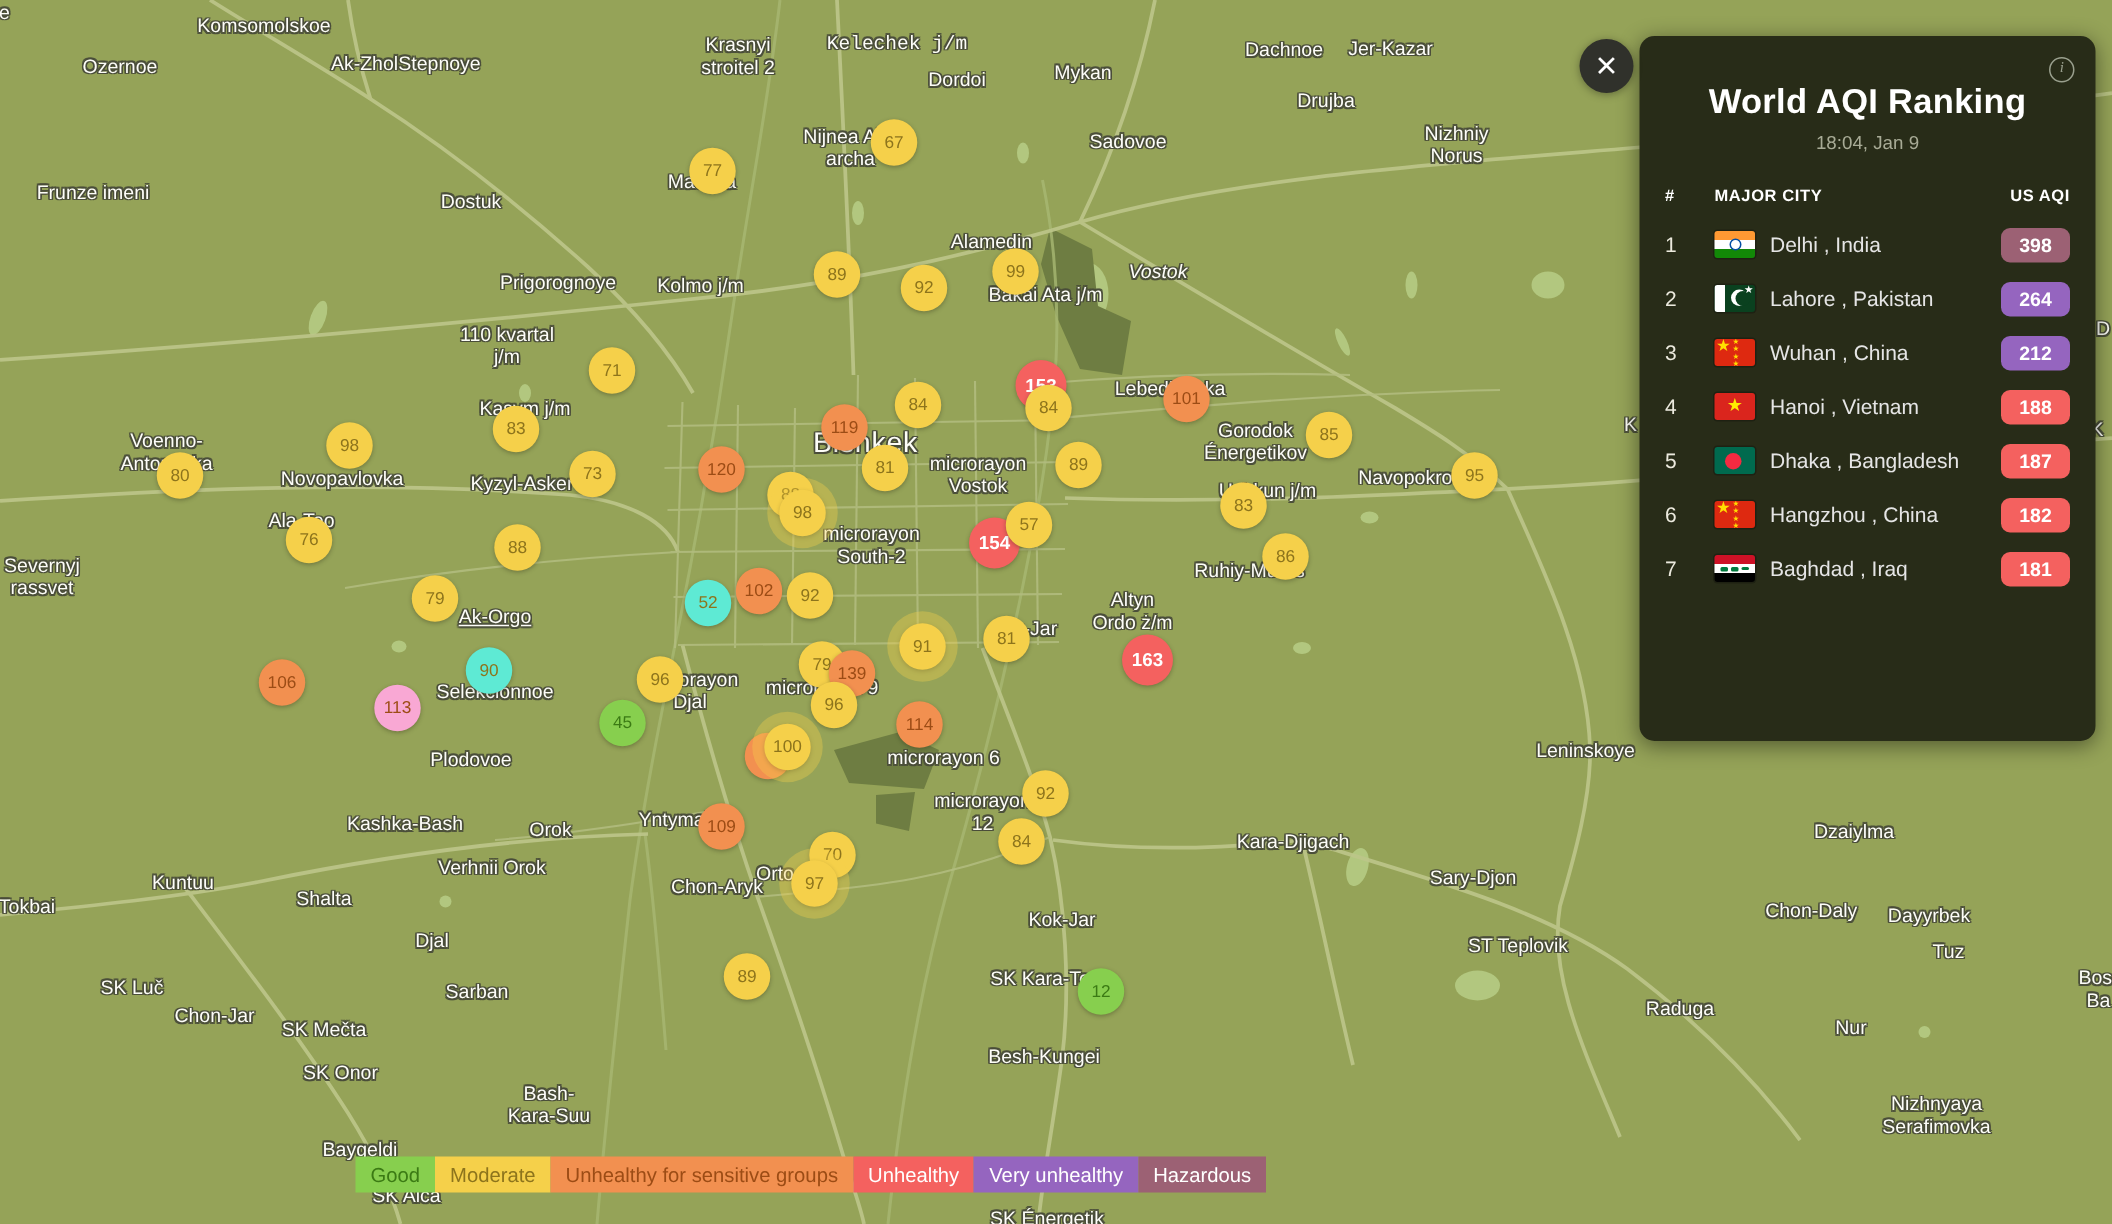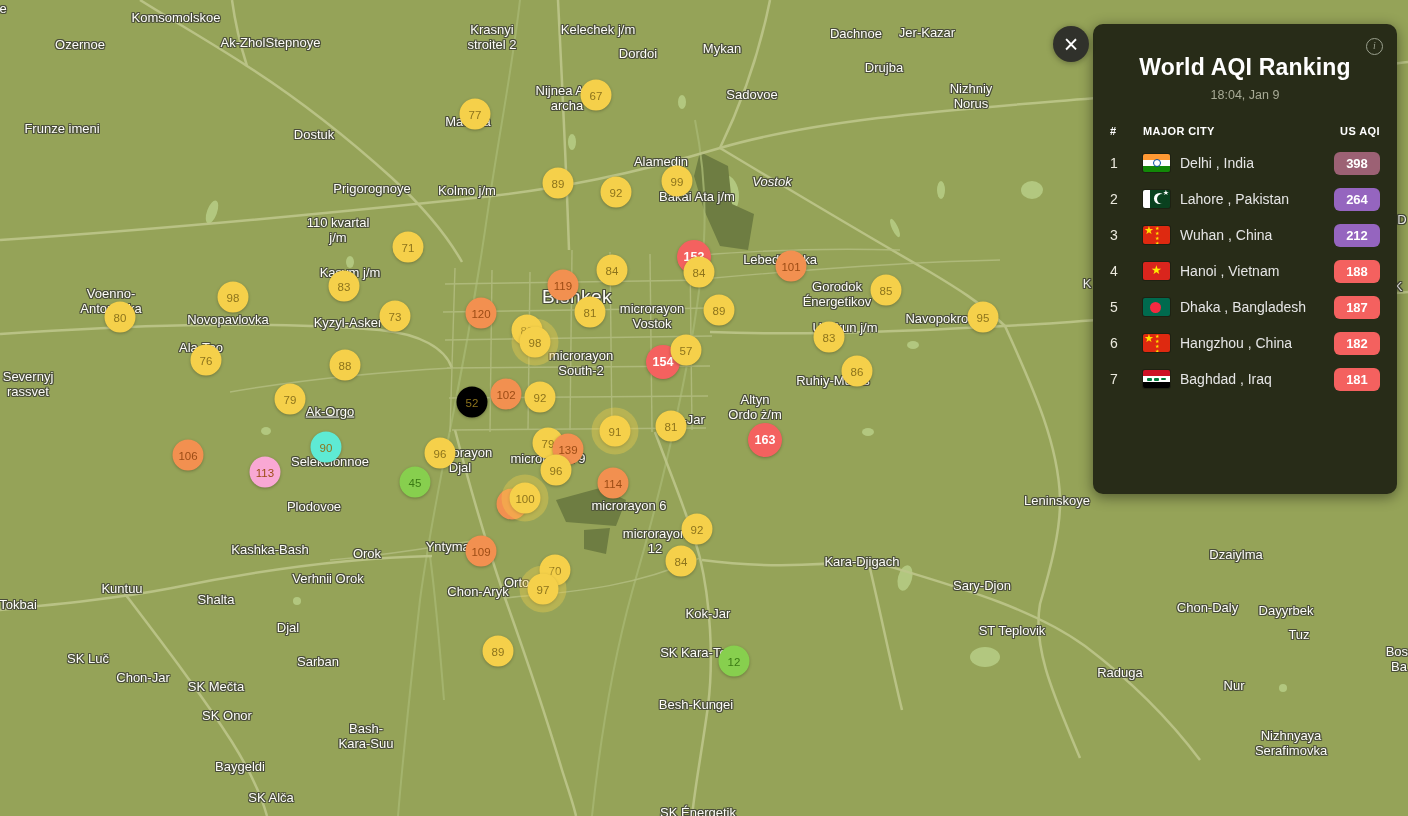--- a/index.html
+++ b/index.html
@@ -154,21 +154,21 @@
   </svg>
 
   <div id="labels-layer">
       <div class="maplabel" style="left: 3px; top: 8px;">e</div>
       <div class="maplabel" style="left: 176px; top: 17px;">Komsomolskoe</div>
       <div class="maplabel" style="left: 80px; top: 44px;">Ozernoe</div>
       <div class="maplabel" style="left: 243px; top: 42px;">Ak-Zhol</div>
       <div class="maplabel" style="left: 293px; top: 42px;">Stepnoye</div>
       <div class="maplabel" style="left: 492px; top: 37px;">Krasnyi
 stroitel 2</div>
-      <div class="maplabel" style="left: 598px; top: 29px;">Kelechek j/m</div>
+      <div class="maplabel" style="left: 598px; top: 29px; font-family: Liberation Mono, monospace;">Kelechek j/m</div>
       <div class="maplabel" style="left: 638px; top: 53px;">Dordoi</div>
       <div class="maplabel" style="left: 722px; top: 48px;">Mykan</div>
       <div class="maplabel" style="left: 856px; top: 33px;">Dachnoe</div>
       <div class="maplabel" style="left: 927px; top: 32px;">Jer-Kazar</div>
       <div class="maplabel" style="left: 884px; top: 67px;">Drujba</div>
       <div class="maplabel" style="left: 752px; top: 94px;">Sadovoe</div>
       <div class="maplabel" style="left: 971px; top: 96px;">Nizhniy
 Norus</div>
       <div class="maplabel" style="left: 62px; top: 128px;">Frunze imeni</div>
       <div class="maplabel" style="left: 314px; top: 134px;">Dostuk</div>
@@ -340,21 +340,21 @@
   </div>
       <div class="marker usg" style="left: 188px; top: 455px; background: rgb(242, 144, 80); color: rgb(156, 76, 21);">
     <span class="mval">106</span>
   </div>
       <div class="marker usg" style="left: 265px; top: 472px; background: #f9a8d4; color: rgb(156, 76, 21);">
     <span class="mval">113</span>
   </div>
       <div class="marker good" style="left: 415px; top: 482px; background: rgb(135, 207, 78); color: rgb(59, 122, 20);">
     <span class="mval">45</span>
   </div>
-      <div class="marker moderate" style="left: 472px; top: 402px; background: #000000; color: rgb(141, 116, 28);">
+      <div class="marker moderate" style="left: 472px; top: 402px; background: #5eead4; color: rgb(141, 116, 28);">
     <span class="mval">52</span>
   </div>
       <div class="marker usg" style="left: 506px; top: 394px; background: rgb(242, 144, 80); color: rgb(156, 76, 21);">
     <span class="mval">102</span>
   </div>
       <div class="marker moderate" style="left: 540px; top: 397px; background: rgb(245, 208, 74); color: rgb(141, 116, 28);">
     <span class="mval">92</span>
   </div>
       <div class="marker moderate" style="left: 527px; top: 330px; background: rgb(245, 208, 74); color: rgb(141, 116, 28);">
     <span class="mval">88</span>
@@ -408,20 +408,28 @@
     <span class="mval">92</span>
   </div>
       <div class="marker moderate" style="left: 681px; top: 561px; background: rgb(245, 208, 74); color: rgb(141, 116, 28);">
     <span class="mval">84</span>
   </div>
       <div class="marker good" style="left: 734px; top: 661px; background: rgb(135, 207, 78); color: rgb(59, 122, 20);">
     <span class="mval">12</span>
   </div>
     </div>
 
+  <div class="legend" id="legend">
+      <div class="lgitem" style="background: rgb(135, 207, 78); color: rgb(59, 122, 20);">Good</div>
+      <div class="lgitem" style="background: rgb(245, 208, 74); color: rgb(141, 116, 28);">Moderate</div>
+      <div class="lgitem" style="background: rgb(242, 144, 80); color: rgb(156, 76, 21);">Unhealthy for sensitive groups</div>
+      <div class="lgitem" style="background: rgb(244, 97, 95); color: rgb(255, 255, 255);">Unhealthy</div>
+      <div class="lgitem" style="background: rgb(149, 101, 191); color: rgb(255, 255, 255);">Very unhealthy</div>
+      <div class="lgitem" style="background: rgb(156, 97, 116); color: rgb(255, 255, 255);">Hazardous</div>
+    </div>
 
   <button class="closebtn">
     <span>×</span>
   </button>
 
   <div class="panel">
     <div class="info-icon"></div>
     <h1>World AQI Ranking</h1>
     <div class="ptime">18:04, Jan 9</div>
     <div class="phead">

